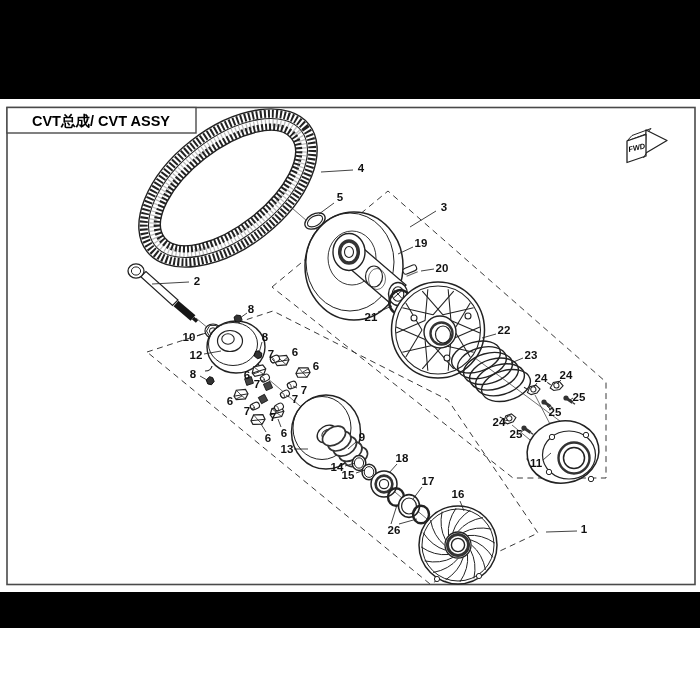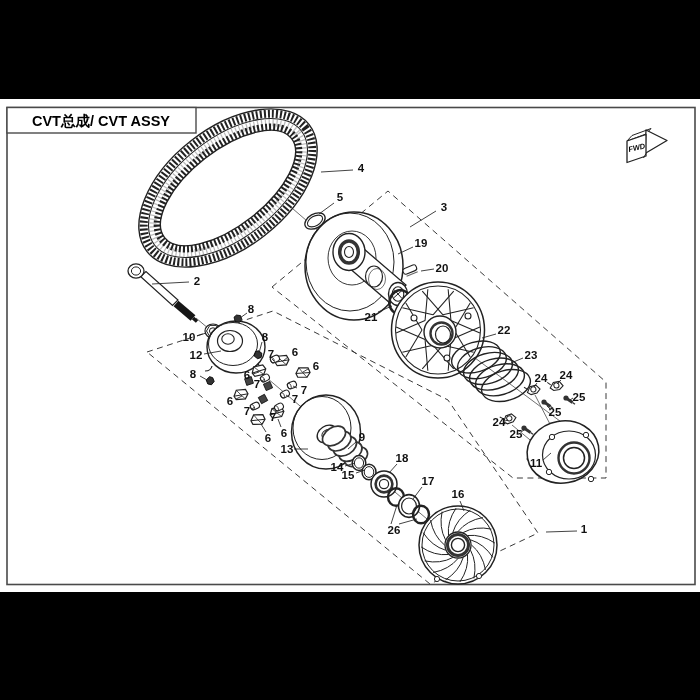--- a/index.html
+++ b/index.html
@@ -1,16 +1,16 @@
 <!DOCTYPE html>
 <html><head>
 <meta charset="utf-8">
 <style>
   html,body{margin:0;padding:0;background:#fff;}
-  .stage{position:relative;width:700px;height:700px;background:#fff;overflow:hidden;
+  .stage{position:relative;width:700px;height:628px;background:#fff;overflow:hidden;
          font-family:"Liberation Sans",sans-serif;}
   svg{position:absolute;left:0;top:0;}
   .callout{font:bold 11.5px "Liberation Sans",sans-serif;fill:#111;}
   .title-text{font:bold 14.5px "Liberation Sans",sans-serif;fill:#000;}
   .fwd-text{font:italic bold 7.5px "Liberation Sans",sans-serif;fill:#000;}
   .dashbox{fill:none;stroke:#3a3a3a;stroke-width:1;stroke-dasharray:6 4.5;}
   .axis{stroke:#4a4a4a;stroke-width:0.8;}
   .ink{stroke:#222;fill:none;}
   .inkw{stroke:#222;fill:#fff;}
   .lead{stroke:#222;stroke-width:0.85;}

